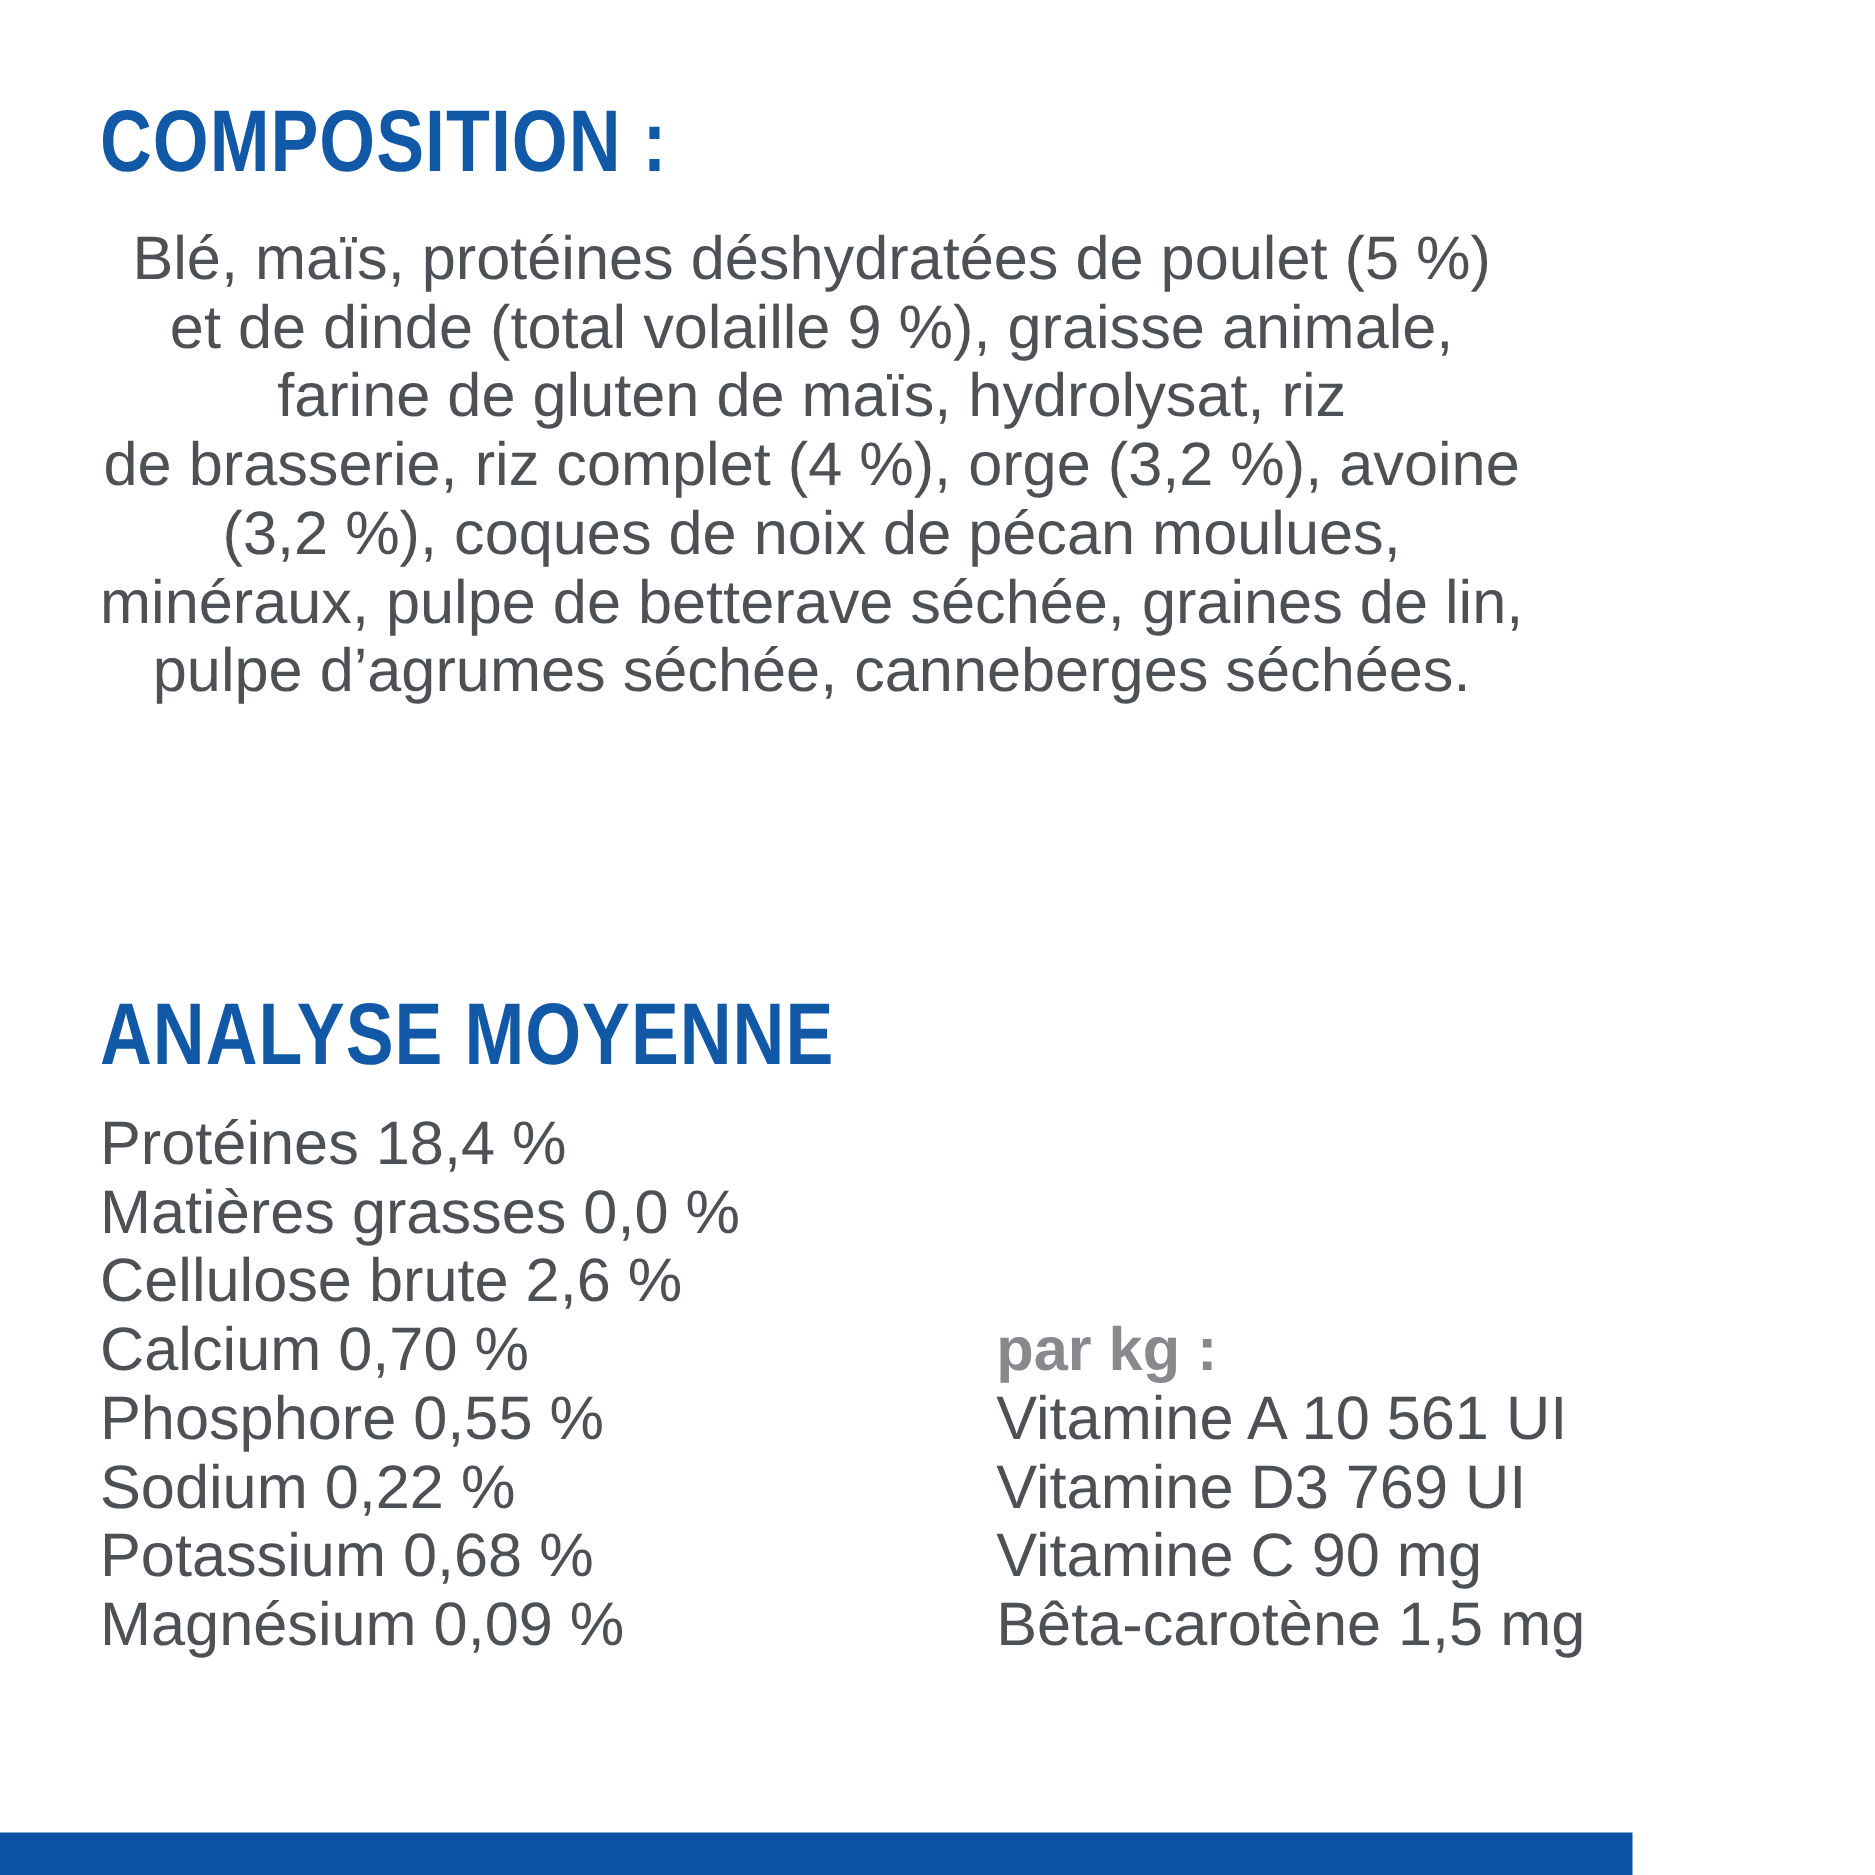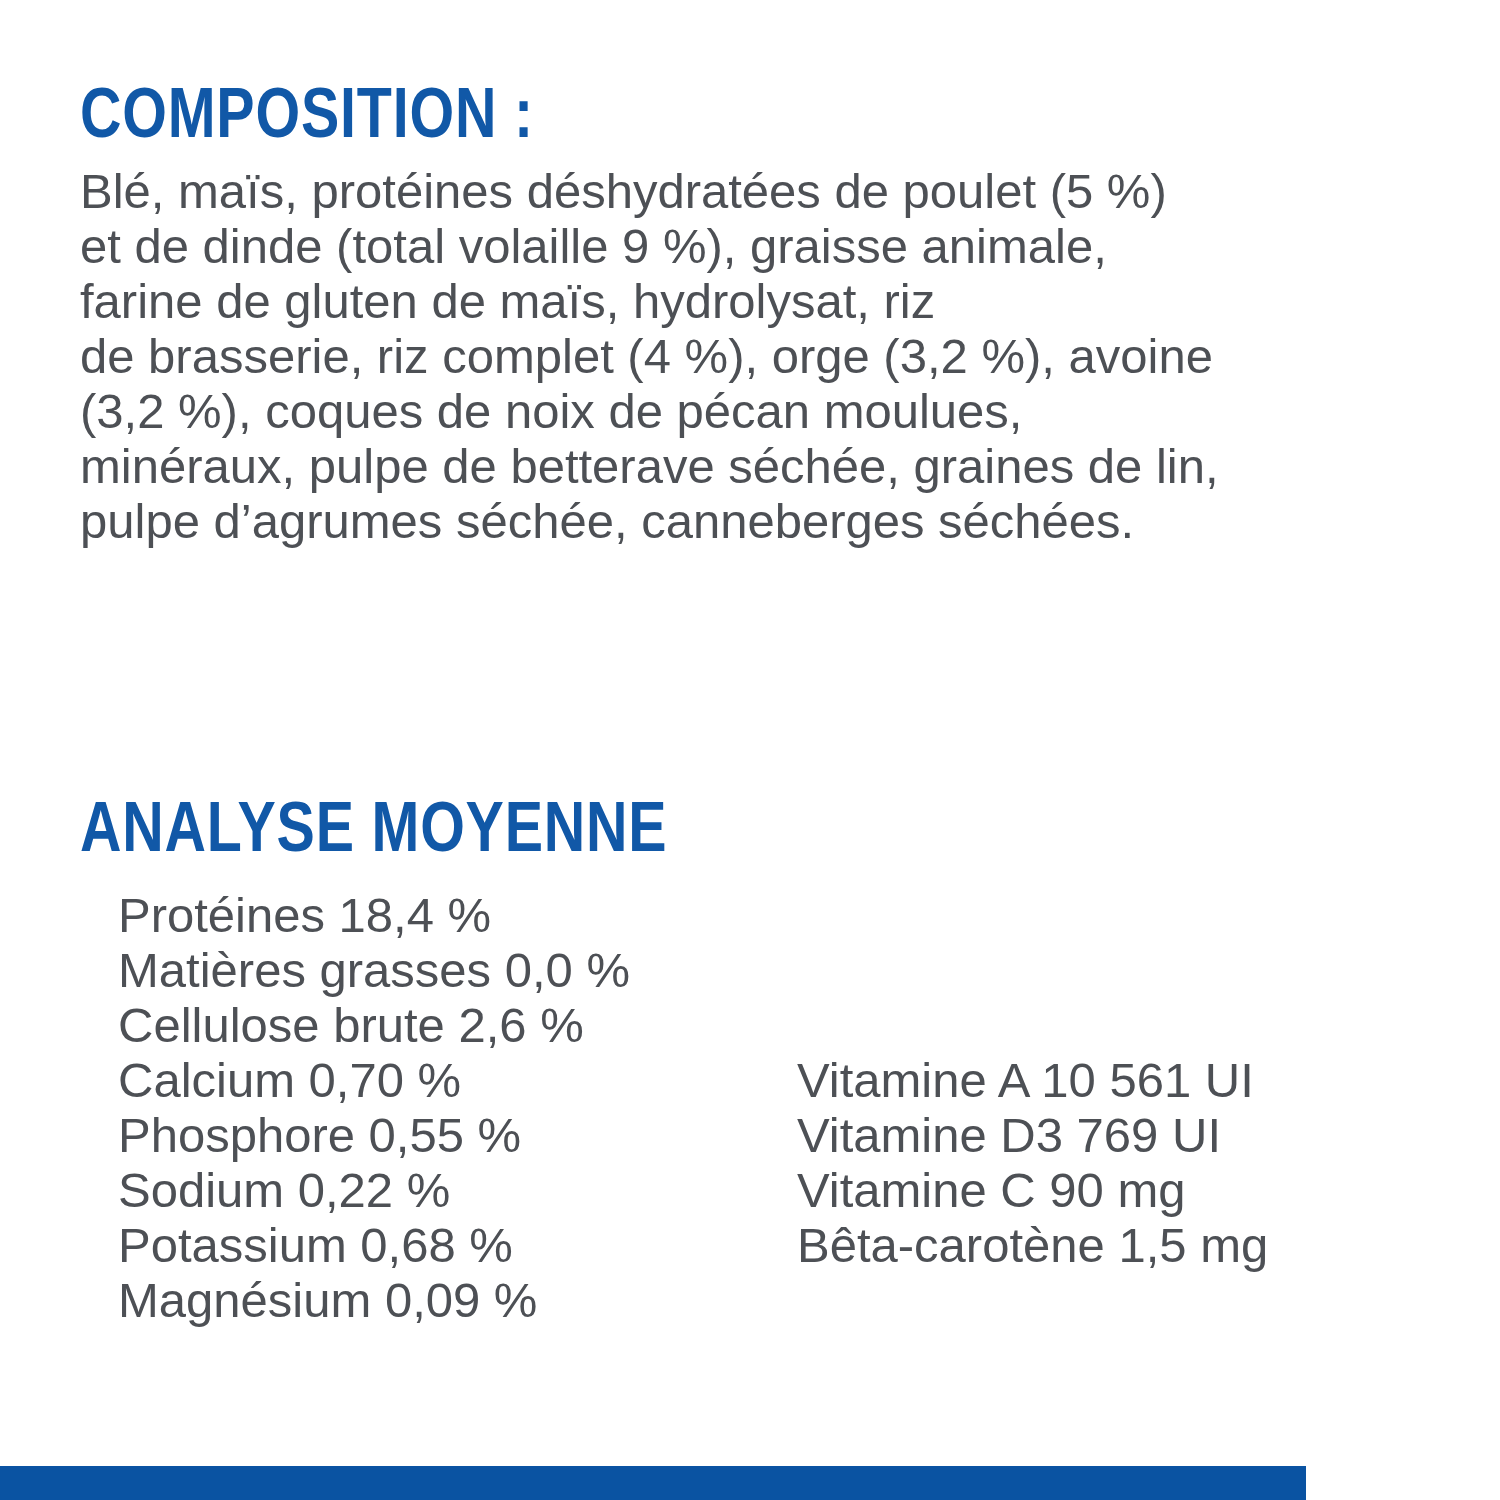--- a/index.html
+++ b/index.html
@@ -33,22 +33,22 @@
 
   .text-block {
     position: absolute;
     margin: 0;
     font-size: 49px;
     line-height: 55px;
     color: var(--text_gray, #4d5055);
   }
   .text-block .t-line { white-space: nowrap; }
 
-  #composition-text { left: 80px; top: 164px; }
-  #analysis-left    { left: 80px; top: 888px; margin-left: 38px; }
+  #composition-text { left: 80px; top: 180px; text-align: center; }
+  #analysis-left    { left: 80px; top: 888px; }
   #analysis-right   { left: 797px; top: 1053px; }
 
   #per-kg-label {
     font-weight: bold;
     color: var(--parkg_gray, #87898d);
     white-space: nowrap;
   }
   #bottom-bar {
     position: absolute;
     left: 0;
@@ -82,20 +82,21 @@
       <div class="t-line">Matières grasses 0,0 %</div>
       <div class="t-line">Cellulose brute 2,6 %</div>
       <div class="t-line">Calcium 0,70 %</div>
       <div class="t-line">Phosphore 0,55 %</div>
       <div class="t-line">Sodium 0,22 %</div>
       <div class="t-line">Potassium 0,68 %</div>
       <div class="t-line">Magnésium 0,09 %</div>
     </div>
 
   <div class="text-block" id="analysis-right">
+    <div class="t-line" id="per-kg-label">par kg :</div>
     <div>
         <div class="t-line">Vitamine A 10 561 UI</div>
         <div class="t-line">Vitamine D3 769 UI</div>
         <div class="t-line">Vitamine C 90 mg</div>
         <div class="t-line">Bêta-carotène 1,5 mg</div>
       </div>
   </div>
 
   <div id="bottom-bar"></div>
 

